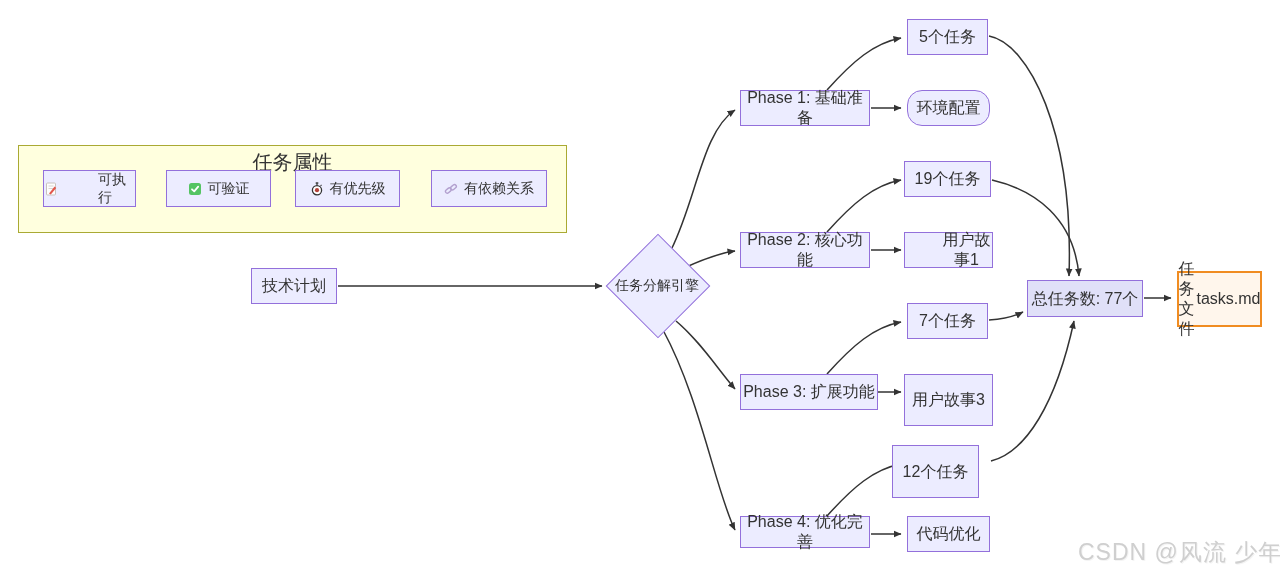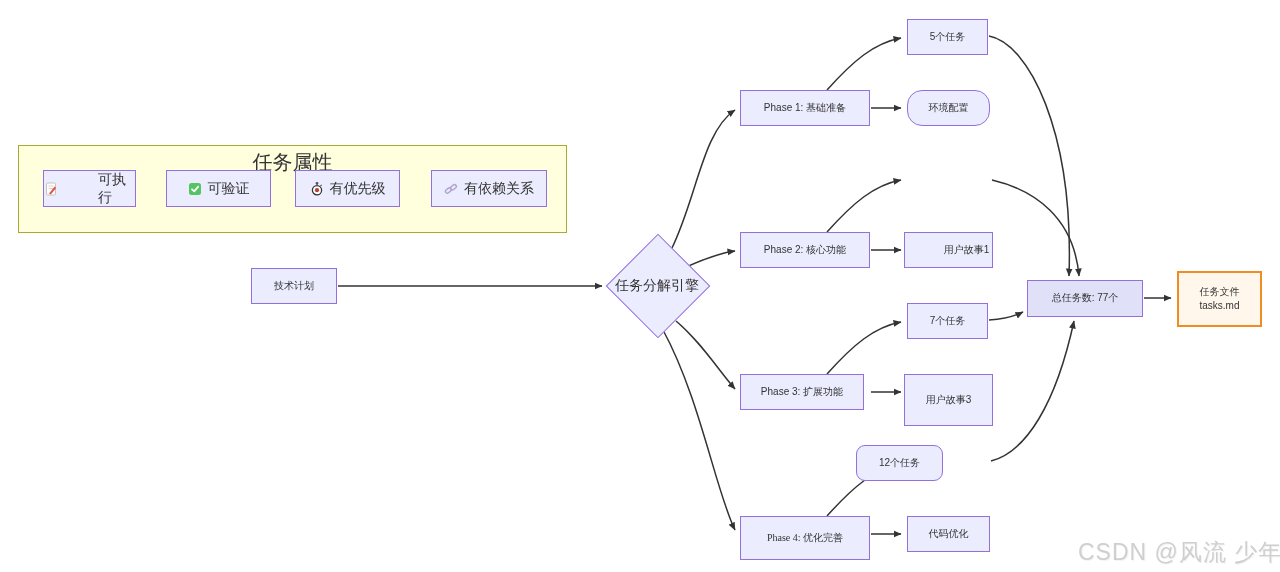--- a/index.html
+++ b/index.html
@@ -1,24 +1,24 @@
 <!DOCTYPE html>
 <html><head>
 <meta charset="utf-8">
 <style>
   html,body{margin:0;padding:0;background:#ffffff;}
   body{width:1280px;height:572px;position:relative;overflow:hidden;
        font-family:"Liberation Sans","DejaVu Sans",sans-serif;color:#333;}
   .canvas{position:absolute;left:0;top:0;width:1280px;height:572px;}
   svg.edges{position:absolute;left:0;top:0;width:1280px;height:572px;}
   .node{position:absolute;box-sizing:border-box;background:#ECECFF;border:1px solid #9370DB;
-        display:flex;align-items:center;justify-content:center;font-size:10px;color:#333;
+        display:flex;align-items:center;justify-content:center;font-size:16px;color:#333;
         text-align:center;line-height:1.25;}
   .node.total{background:#E0E0F8;}
-  .node.file{background:#FFF6EC;border:2px solid #F08C21;flex-direction:column;gap:2px;}
+  .node.file{background:#FFF6EC;border:2px solid #F08C21;flex-direction:row;gap:2px;}
   .subgraph{position:absolute;box-sizing:border-box;background:#FFFFDE;border:1px solid #AAAA33;}
   .subgraph-title{position:absolute;left:0;right:0;top:3px;text-align:center;font-size:20px;color:#333;}
   .attr-box{position:absolute;box-sizing:border-box;background:#ECECFF;border:1px solid #9370DB;
             display:flex;align-items:center;justify-content:center;gap:6px;font-size:14px;}
   .attr-box svg{width:14px;height:14px;flex:0 0 auto;}
   .diamond{position:absolute;left:621px;top:249px;width:72px;height:72px;background:#ECECFF;
            border:1px solid #9370DB;transform:rotate(45deg);}
   .diamond-label{position:absolute;left:600px;top:277px;width:114px;text-align:center;
                  font-size:14px;color:#333;}
   .watermark{position:absolute;left:1078px;top:537px;font-size:23px;color:#cfcfcf;
@@ -98,29 +98,30 @@
     <span>有依赖关系</span>
   </div>
 
   <div class="node" style="left:251px;top:268px;width:86px;height:36px;">技术计划</div>
 
   <div class="diamond"></div>
   <div class="diamond-label">任务分解引擎</div>
 
   <div class="node" style="left:740px;top:90px;width:130px;height:36px;">Phase 1: 基础准备</div>
   <div class="node" style="left:740px;top:232px;width:130px;height:36px;">Phase 2: 核心功能</div>
-  <div class="node" style="left:740px;top:374px;width:124px;height:36px;">Phase 3: 扩展功能</div>
-  <div class="node" style="left:740px;top:516px;width:130px;height:44px;font-family:Liberation Serif, serif;">Phase 4: 优化完善</div>
+  <div class="node" style="left:740px;top:374px;width:138px;height:36px;">Phase 3: 扩展功能</div>
+  <div class="node" style="left:740px;top:516px;width:130px;height:32px;">Phase 4: 优化完善</div>
 
   <div class="node" style="left:907px;top:19px;width:81px;height:36px;">5个任务</div>
   <div class="node" style="left:907px;top:90px;width:83px;height:36px;border-radius:15px;">环境配置</div>
+  <div class="node" style="left:904px;top:161px;width:87px;height:36px;">19个任务</div>
   <div class="node" style="left:904px;top:232px;width:89px;height:36px;padding-left:36px;">用户故事1</div>
   <div class="node" style="left:907px;top:303px;width:81px;height:36px;">7个任务</div>
   <div class="node" style="left:904px;top:374px;width:89px;height:52px;">用户故事3</div>
-  <div class="node" style="left:856px;top:445px;width:87px;height:36px;border-radius:9px;">12个任务</div>
+  <div class="node" style="left:892px;top:445px;width:87px;height:53px;">12个任务</div>
   <div class="node" style="left:907px;top:516px;width:83px;height:36px;">代码优化</div>
 
   <div class="node total" style="left:1027px;top:280px;width:116px;height:37px;">总任务数: 77个</div>
 
   <div class="node file" style="left:1177px;top:271px;width:85px;height:56px;">
     <div>任务文件</div>
     <div>tasks.md</div>
   </div>
 
   <div class="watermark">CSDN @风流 少年</div>

